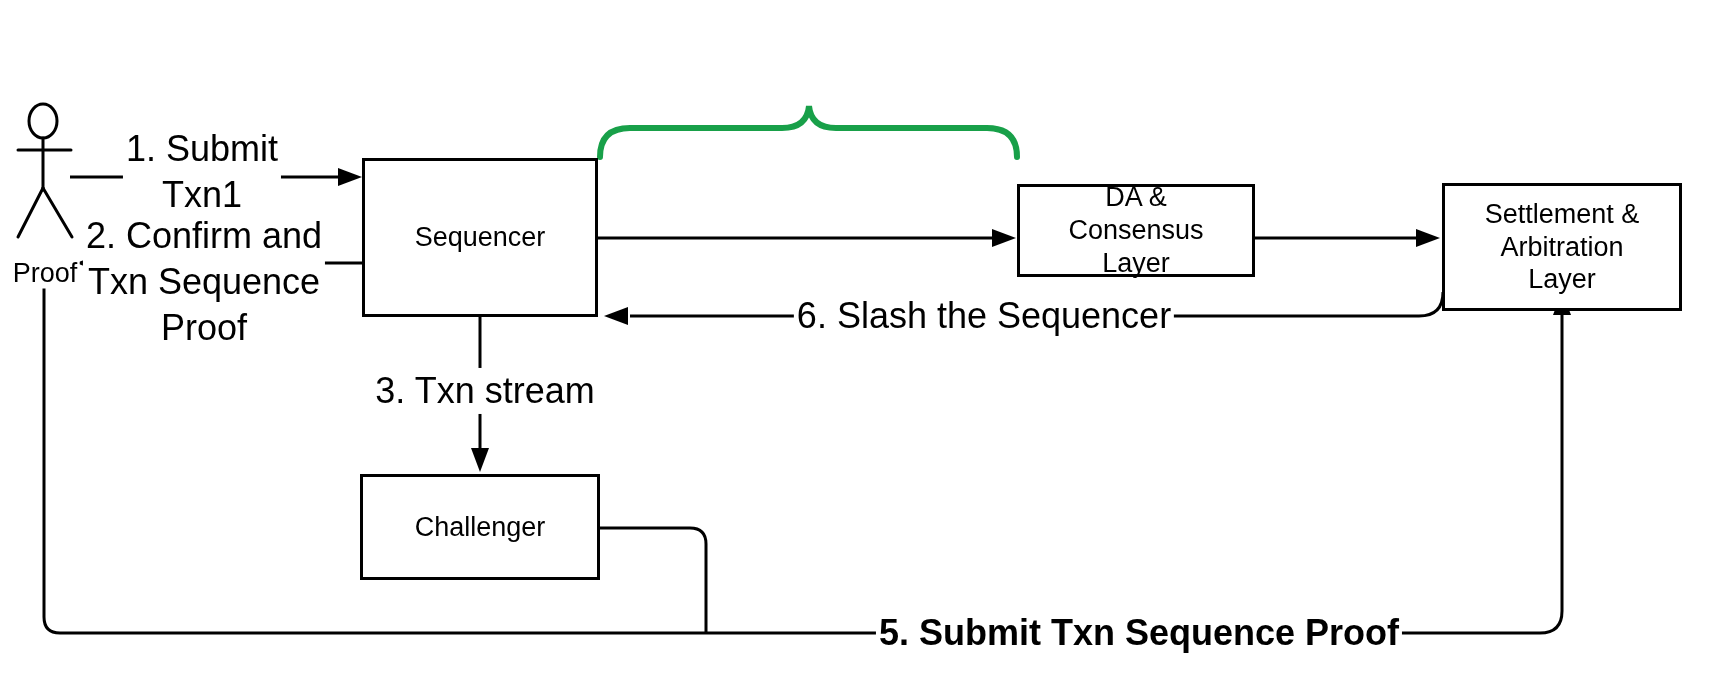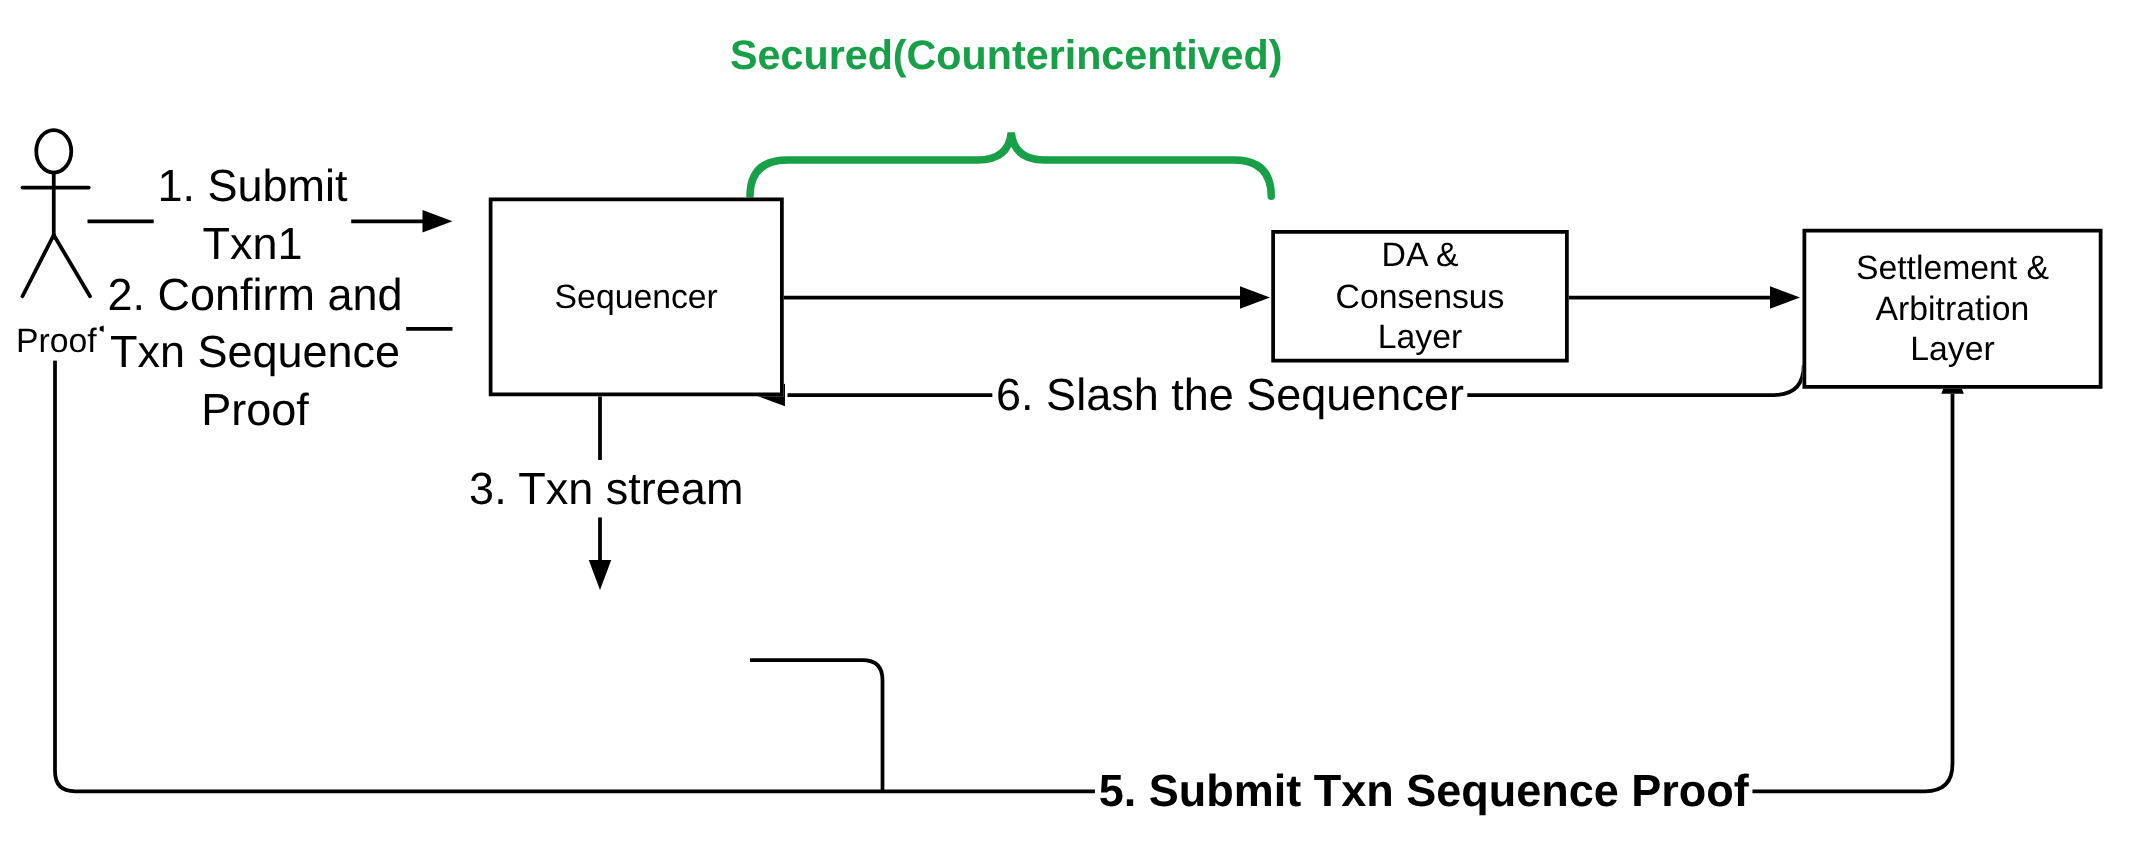--- a/index.html
+++ b/index.html
@@ -25,22 +25,22 @@
     background: #ffffff;
     display: flex;
     align-items: center;
     justify-content: center;
     text-align: center;
     font-size: 27px;
     line-height: 1.22;
     white-space: pre-line;
     z-index: 2;
   }
-  .node-sequencer  { left: 362px;  top: 158px; width: 236px; height: 159px; margin-left: 29px; }
-  .node-da         { left: 1017px; top: 184px; width: 238px; height: 106px; }
+  .node-sequencer  { left: 362px;  top: 158px; width: 236px; height: 159px; }
+  .node-da         { left: 1017px; top: 184px; width: 238px; height: 93px; }
   .node-settlement { left: 1442px; top: 183px; width: 240px; height: 128px; }
   .node-challenger { left: 360px;  top: 474px; width: 240px; height: 106px; }
   .edge-label {
     position: absolute;
     transform: translate(-50%, -50%);
     background: #ffffff;
     padding: 0 3px;
     font-size: 36px;
     line-height: 1.28;
     text-align: center;
@@ -121,37 +121,39 @@
     <path d="M 600 528 H 690 Q 706 528 706 544 V 633" stroke="#000000" stroke-width="3" fill="none"></path>
 
     <g>
       <path d="M 44 288 V 617 Q 44 633 60 633 H 1540 Q 1562 633 1562 611 V 315" stroke="#000000" stroke-width="3" fill="none"></path>
       <polygon points="1562,291 1553,315 1571,315" fill="#000000"></polygon>
     </g>
 
     <path d="M 600 157 Q 600 128 630 128 L 782 128 Q 807 128 809 106 Q 811 128 836 128 L 987 128 Q 1017 128 1017 157" stroke="#18A049" stroke-width="6" fill="none" stroke-linecap="round"></path>
   </svg>
 
-  <div class="title">Secured(Counterincentived)</div>
 
   <div class="actor-label">Proof</div>
 
   <div class="node node-sequencer">
     <span>Sequencer</span>
   </div>
   <div class="node node-da">
     <span>DA &amp;
 Consensus
 Layer</span>
   </div>
   <div class="node node-settlement">
     <span>Settlement &amp;
 Arbitration
 Layer</span>
   </div>
+  <div class="node node-challenger">
+    <span>Challenger</span>
+  </div>
 
   <div class="edge-label lbl-e1">1. Submit
 Txn1</div>
   <div class="edge-label lbl-e2">2. Confirm and
 Txn Sequence
 Proof</div>
   <div class="edge-label lbl-e3">3. Txn stream</div>
   <div class="edge-label lbl-e5">5. Submit Txn Sequence Proof</div>
   <div class="edge-label lbl-e6">6. Slash the Sequencer</div>
 

